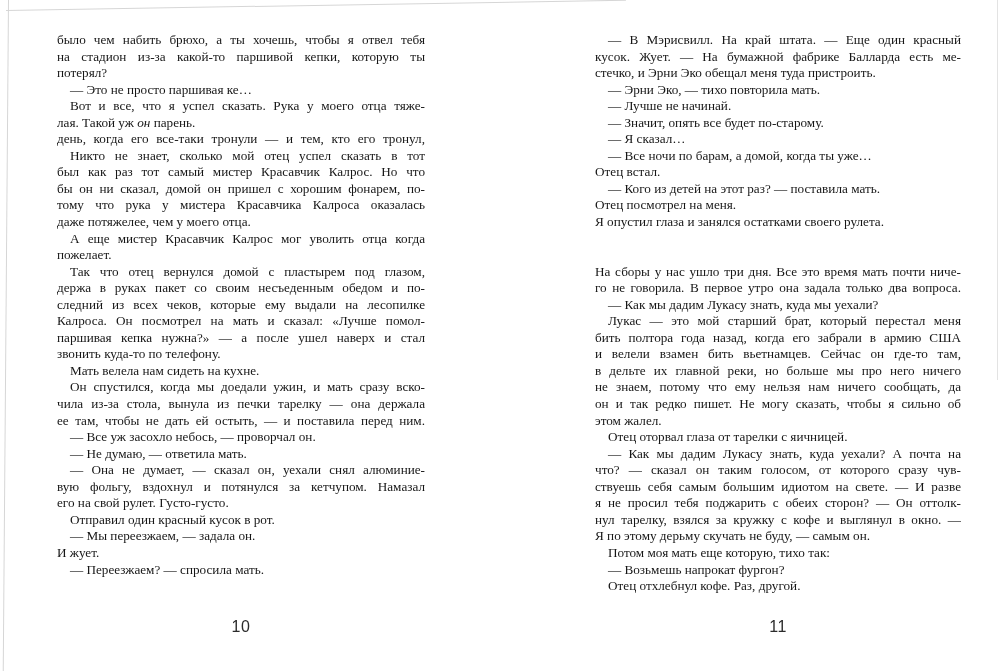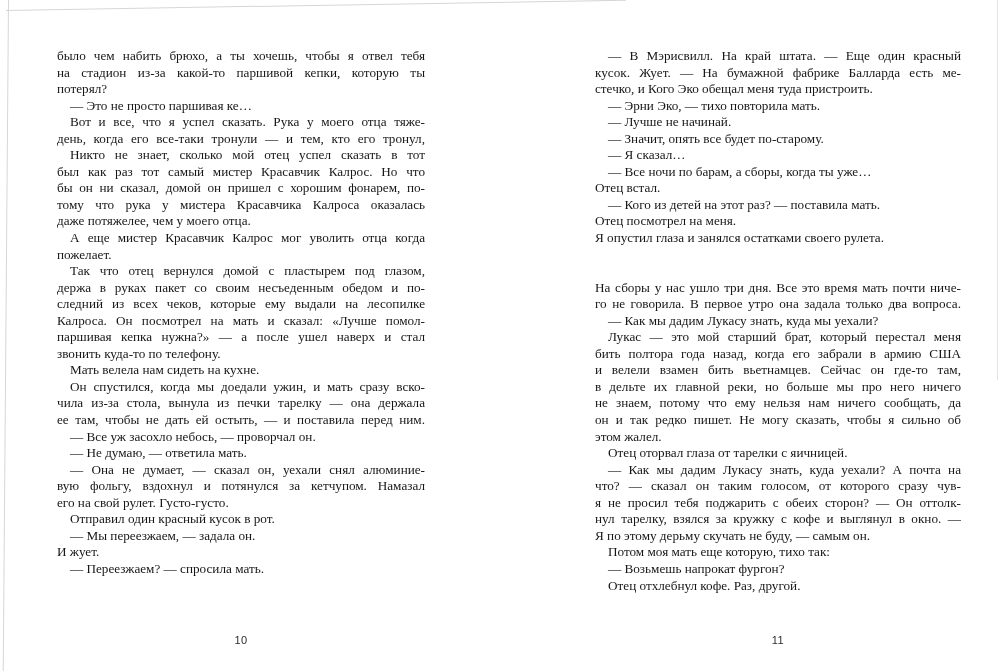--- a/index.html
+++ b/index.html
@@ -8,21 +8,21 @@
     width:1000px;height:671px;
     background:var(--page_bg,#ffffff);
     overflow:hidden;
     font-family:"Liberation Serif","DejaVu Serif",serif;
   }
   
   .edge{position:absolute;background:var(--edge,#d6d6d6);}
   .edge-top{left:6px;top:10px;width:620px;height:1px;transform-origin:0 0;transform:rotate(-0.95deg);}
   .edge-left{left:8px;top:0;width:1px;height:671px;transform-origin:0 0;transform:rotate(0.45deg);}
   .edge-right{left:997px;top:0;width:1px;height:380px;background:#e3e3e3;}
-  .page{position:absolute;top:48px;}
+  .page{position:absolute;top:32px;}
   .page-left{left:57px;width:368px;height:623px;}
   .page-right{left:595px;width:366px;height:623px;}
   .line{
     height:16.55px;
     line-height:16.55px;
     font-size:13.2px;
     color:var(--text,#161616);
     white-space:nowrap;
     text-align:left;
   }
@@ -31,40 +31,41 @@
     text-align:justify;
     text-align-last:justify;
     text-justify:inter-word;
   }
   .ind{padding-left:13px;}
   .folio{
     position:absolute;
     top:586px;left:0;width:100%;
     text-align:center;
     font-family:"Liberation Sans","DejaVu Sans",sans-serif;
-    font-size:11px;
+    font-size:16px;
     letter-spacing:0.5px;
     color:var(--folio,#2b2b2b);
   }
 </style>
 </head>
 <body>
 
 <div class="spread">
   <div class="edge edge-top"></div>
   <div class="edge edge-left"></div>
   <div class="edge edge-right"></div>
 
   <section class="page page-left">
     <div class="column">
         <div class="line just">было чем набить брюхо, а ты хочешь, чтобы я отвел тебя</div>
         <div class="line just">на стадион из-за какой-то паршивой кепки, которую ты</div>
         <div class="line">потерял?</div>
         <div class="line ind">— Это не просто паршивая ке…</div>
         <div class="line just ind">Вот и все, что я успел сказать. Рука у моего отца тяже-</div>
+        <div class="line">лая. Такой уж <i>он</i> парень.</div>
         <div class="line just">день, когда его все-таки тронули — и тем, кто его тронул,</div>
         <div class="line just ind">Никто не знает, сколько мой отец успел сказать в тот</div>
         <div class="line just">был как раз тот самый мистер Красавчик Калрос. Но что</div>
         <div class="line just">бы он ни сказал, домой он пришел с хорошим фонарем, по-</div>
         <div class="line just">тому что рука у мистера Красавчика Калроса оказалась</div>
         <div class="line">даже потяжелее, чем у моего отца.</div>
         <div class="line just ind">А еще мистер Красавчик Калрос мог уволить отца когда</div>
         <div class="line">пожелает.</div>
         <div class="line just ind">Так что отец вернулся домой с пластырем под глазом,</div>
         <div class="line just">держа в руках пакет со своим несъеденным обедом и по-</div>
@@ -86,45 +87,46 @@
         <div class="line">И жует.</div>
         <div class="line ind">— Переезжаем? — спросила мать.</div>
       </div>
     <div class="folio">10</div>
   </section>
 
   <section class="page page-right">
     <div class="column">
         <div class="line just ind">— В Мэрисвилл. На край штата. — Еще один красный</div>
         <div class="line just">кусок. Жует. — На бумажной фабрике Балларда есть ме-</div>
-        <div class="line">стечко, и Кого Эко обещал меня туда пристроить.</div>
+        <div class="line">стечко, и Эрни Эко обещал меня туда пристроить.</div>
         <div class="line ind">— Эрни Эко, — тихо повторила мать.</div>
         <div class="line ind">— Лучше не начинай.</div>
         <div class="line ind">— Значит, опять все будет по-старому.</div>
         <div class="line ind">— Я сказал…</div>
-        <div class="line ind">— Все ночи по барам, а сборы, когда ты уже…</div>
+        <div class="line ind">— Все ночи по барам, а домой, когда ты уже…</div>
         <div class="line">Отец встал.</div>
         <div class="line ind">— Кого из детей на этот раз? — поставила мать.</div>
         <div class="line">Отец посмотрел на меня.</div>
         <div class="line">Я опустил глаза и занялся остатками своего рулета.</div>
         <div class="line"></div>
         <div class="line"></div>
         <div class="line just">На сборы у нас ушло три дня. Все это время мать почти ниче-</div>
         <div class="line just">го не говорила. В первое утро она задала только два вопроса.</div>
         <div class="line ind">— Как мы дадим Лукасу знать, куда мы уехали?</div>
         <div class="line just ind">Лукас — это мой старший брат, который перестал меня</div>
         <div class="line just">бить полтора года назад, когда его забрали в армию США</div>
         <div class="line just">и велели взамен бить вьетнамцев. Сейчас он где-то там,</div>
         <div class="line just">в дельте их главной реки, но больше мы про него ничего</div>
         <div class="line just">не знаем, потому что ему нельзя нам ничего сообщать, да</div>
         <div class="line just">он и так редко пишет. Не могу сказать, чтобы я сильно об</div>
         <div class="line">этом жалел.</div>
         <div class="line ind">Отец оторвал глаза от тарелки с яичницей.</div>
         <div class="line just ind">— Как мы дадим Лукасу знать, куда уехали? А почта на</div>
         <div class="line just">что? — сказал он таким голосом, от которого сразу чув-</div>
+        <div class="line just">ствуешь себя самым большим идиотом на свете. — И разве</div>
         <div class="line just">я не просил тебя поджарить с обеих сторон? — Он оттолк-</div>
         <div class="line just">нул тарелку, взялся за кружку с кофе и выглянул в окно. —</div>
         <div class="line">Я по этому дерьму скучать не буду, — самым он.</div>
         <div class="line ind">Потом моя мать еще которую, тихо так:</div>
         <div class="line ind">— Возьмешь напрокат фургон?</div>
         <div class="line ind">Отец отхлебнул кофе. Раз, другой.</div>
       </div>
     <div class="folio">11</div>
   </section>
 </div>

